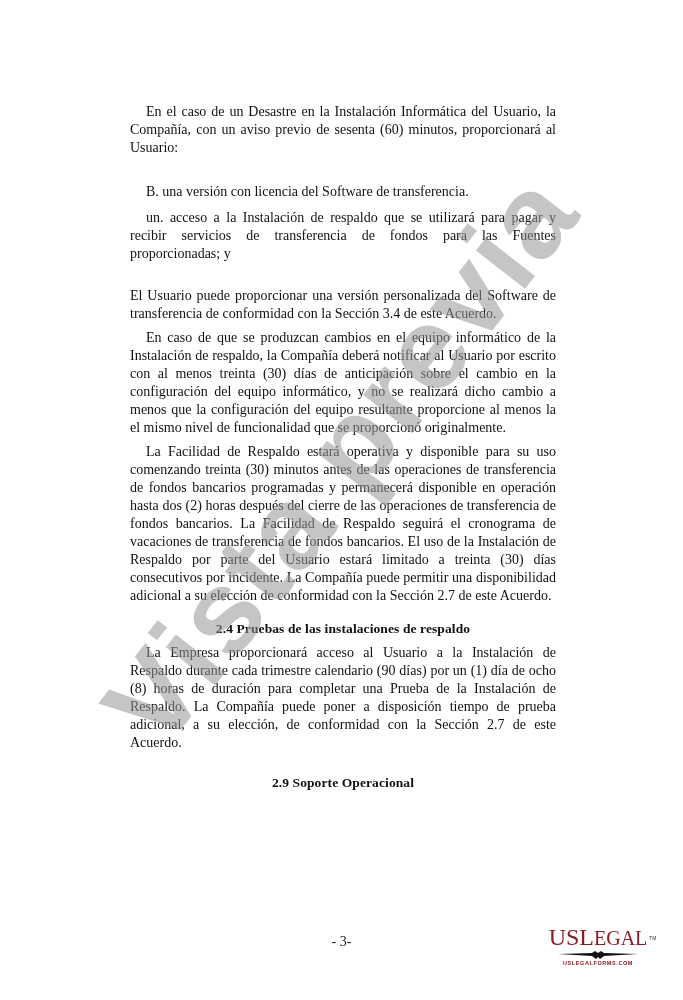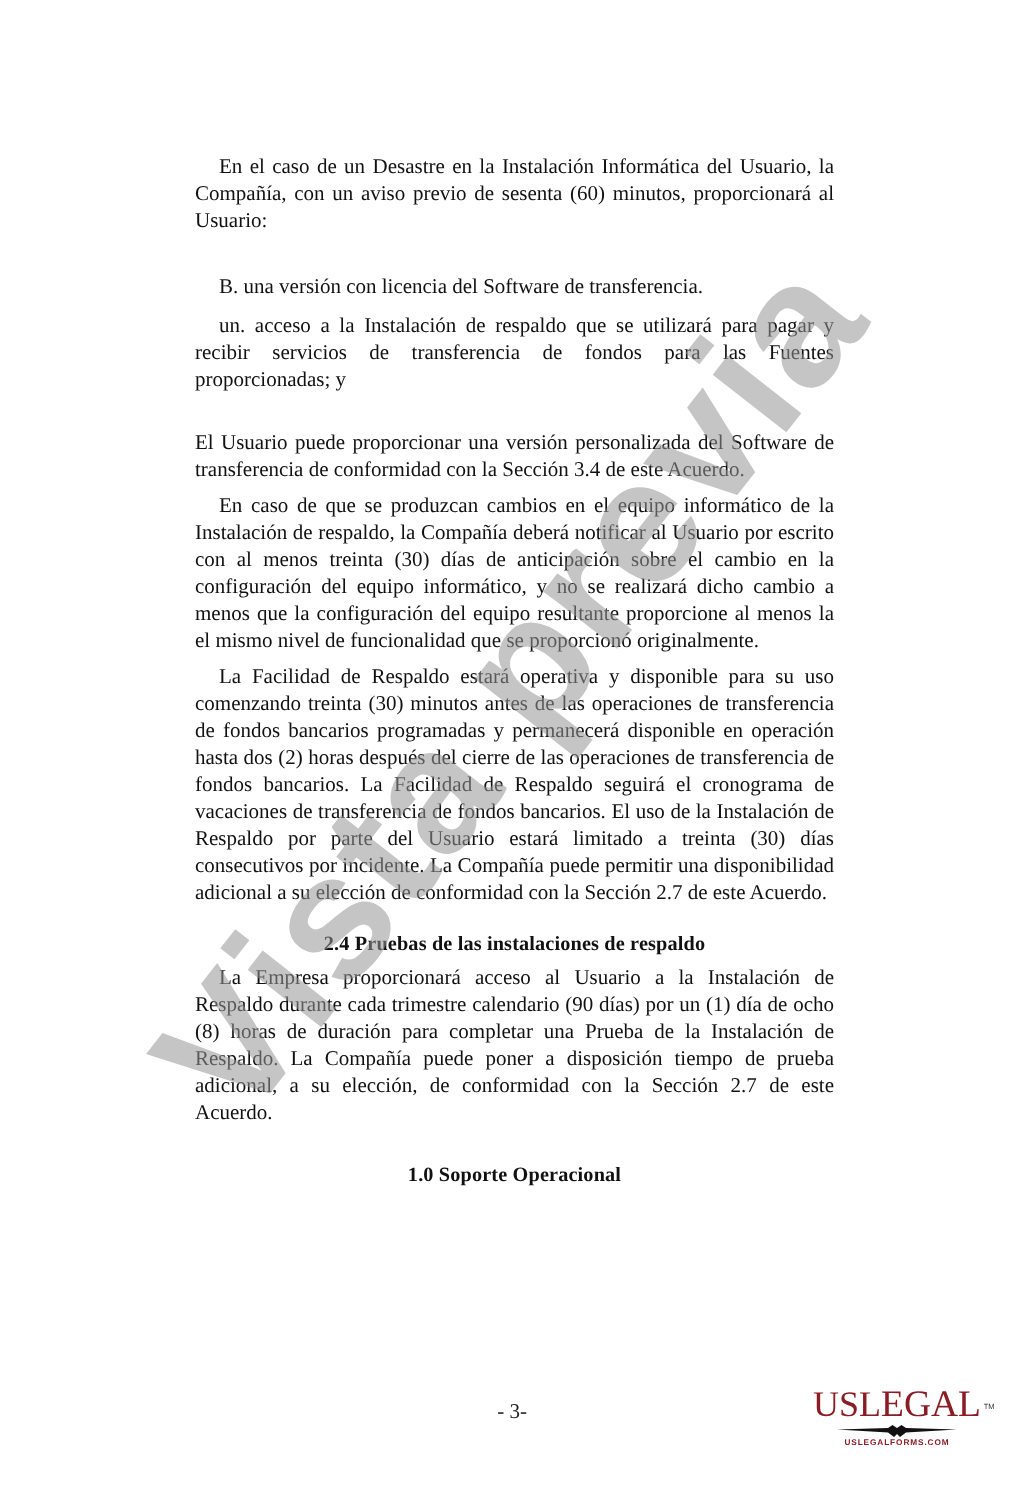--- a/index.html
+++ b/index.html
@@ -30,21 +30,21 @@
     position:absolute; left:0; width:683px; top:934px; text-align:center;
     font-size:14px; color:#222;
   }
   .logo {
     position:absolute; left:540px; top:925px; width:116px; height:45px; text-align:center;
   }
   .logo-text {
     font-family:"Liberation Serif", "DejaVu Serif", serif; color:#8a1c24;
     font-size:24px; line-height:24px; letter-spacing:0px; display:inline-block; position:relative;
   }
-  .logo-text .small { font-size:25px; }
+  .logo-text .small { font-size:20px; }
   .logo-tm { position:absolute; right:-9px; top:1px; font-size:5px; color:#333; font-family:"Liberation Sans", sans-serif; }
   .logo-wing { display:block; margin:1px auto 0 auto; }
   .logo-url {
     font-family:"Liberation Sans", "DejaVu Sans", sans-serif; font-size:5.5px; font-weight:bold;
     color:#8a1c24; letter-spacing:0.6px; margin-top:1px;
   }
 </style>
 </head>
 <body>
 
@@ -57,21 +57,21 @@
     <div class="gap1"></div>
     <p style="margin-top:2px;">El Usuario puede proporcionar una versión personalizada del Software de transferencia de conformidad con la Sección 3.4 de este Acuerdo.</p>
 
     <p class="indent" style="margin-top:6px;">En caso de que se produzcan cambios en el equipo informático de la Instalación de respaldo, la Compañía deberá notificar al Usuario por escrito con al menos treinta (30) días de anticipación sobre el cambio en la configuración del equipo informático, y no se realizará dicho cambio a menos que la configuración del equipo resultante proporcione al menos la el mismo nivel de funcionalidad que se proporcionó originalmente.</p>
 
     <p class="indent" style="margin-top:6px;">La Facilidad de Respaldo estará operativa y disponible para su uso comenzando treinta (30) minutos antes de las operaciones de transferencia de fondos bancarios programadas y permanecerá disponible en operación hasta dos (2) horas después del cierre de las operaciones de transferencia de fondos bancarios. La Facilidad de Respaldo seguirá el cronograma de vacaciones de transferencia de fondos bancarios. El uso de la Instalación de Respaldo por parte del Usuario estará limitado a treinta (30) días consecutivos por incidente. La Compañía puede permitir una disponibilidad adicional a su elección de conformidad con la Sección 2.7 de este Acuerdo.</p>
 
     <p class="heading" style="margin-top:15px;">2.4 Pruebas de las instalaciones de respaldo</p>
     <p class="indent" style="margin-top:6px;">La Empresa proporcionará acceso al Usuario a la Instalación de Respaldo durante cada trimestre calendario (90 días) por un (1) día de ocho (8) horas de duración para completar una Prueba de la Instalación de Respaldo. La Compañía puede poner a disposición tiempo de prueba adicional, a su elección, de conformidad con la Sección 2.7 de este Acuerdo.</p>
 
-    <p class="heading" style="margin-top:22px;">1.0 Soporte Operacional</p>
+    <p class="heading" style="margin-top:22px;">2.9 Soporte Operacional</p>
   </div>
 
   <div class="watermark">Vista previa</div>
 
   <div class="page-number">- 3-</div>
 
   <div class="logo">
     <span class="logo-text"><span>US</span><span>L</span><span class="small">EGAL</span><span class="logo-tm">TM</span></span>
     <svg class="logo-wing" width="80" height="8" viewBox="0 0 80 8">
       <path d="M0 3 L34 2 L37 0 L40 2 L43 0 L46 2 L80 3 L46 5 L42 8 L40 6 L38 8 L34 5 Z" fill="#111"></path>

